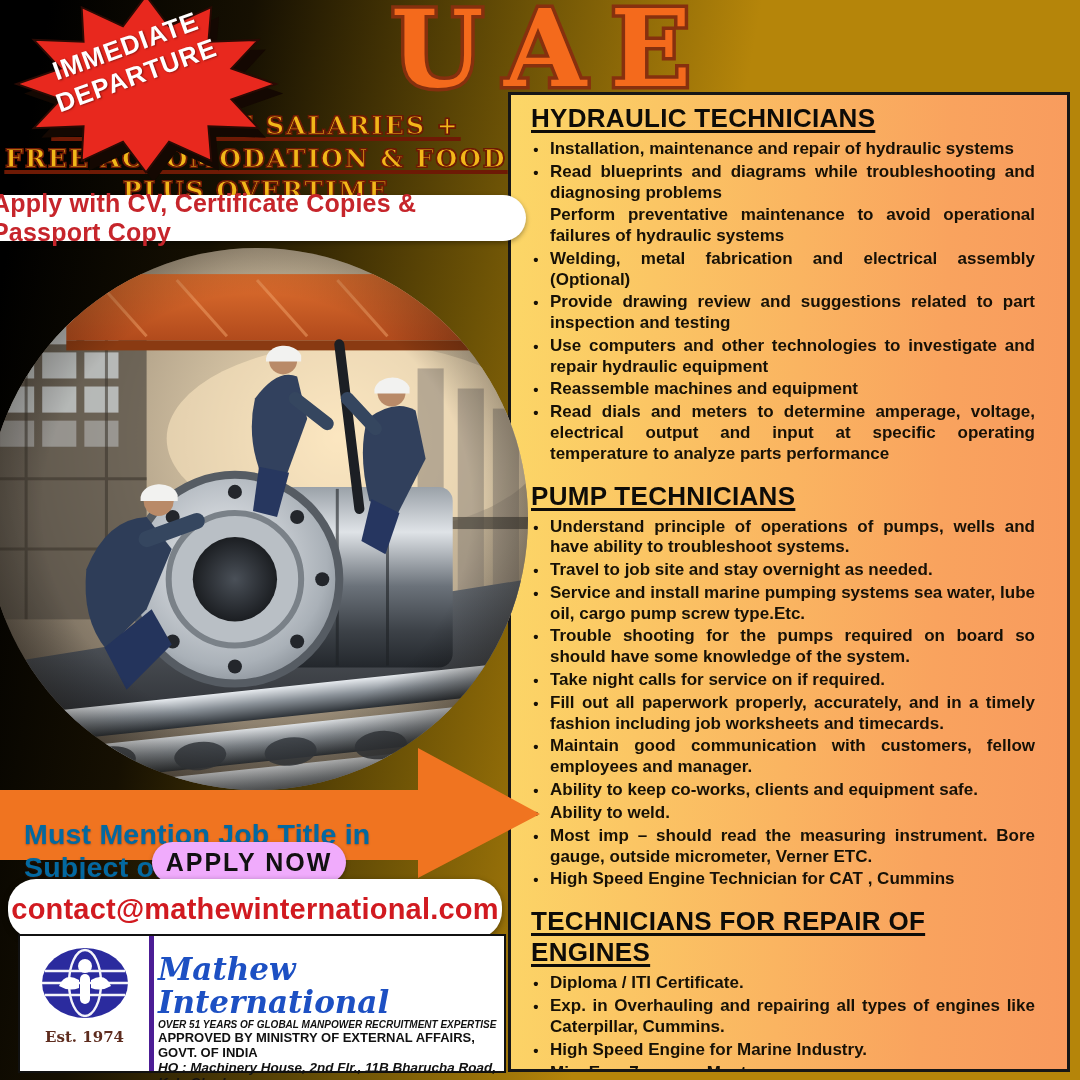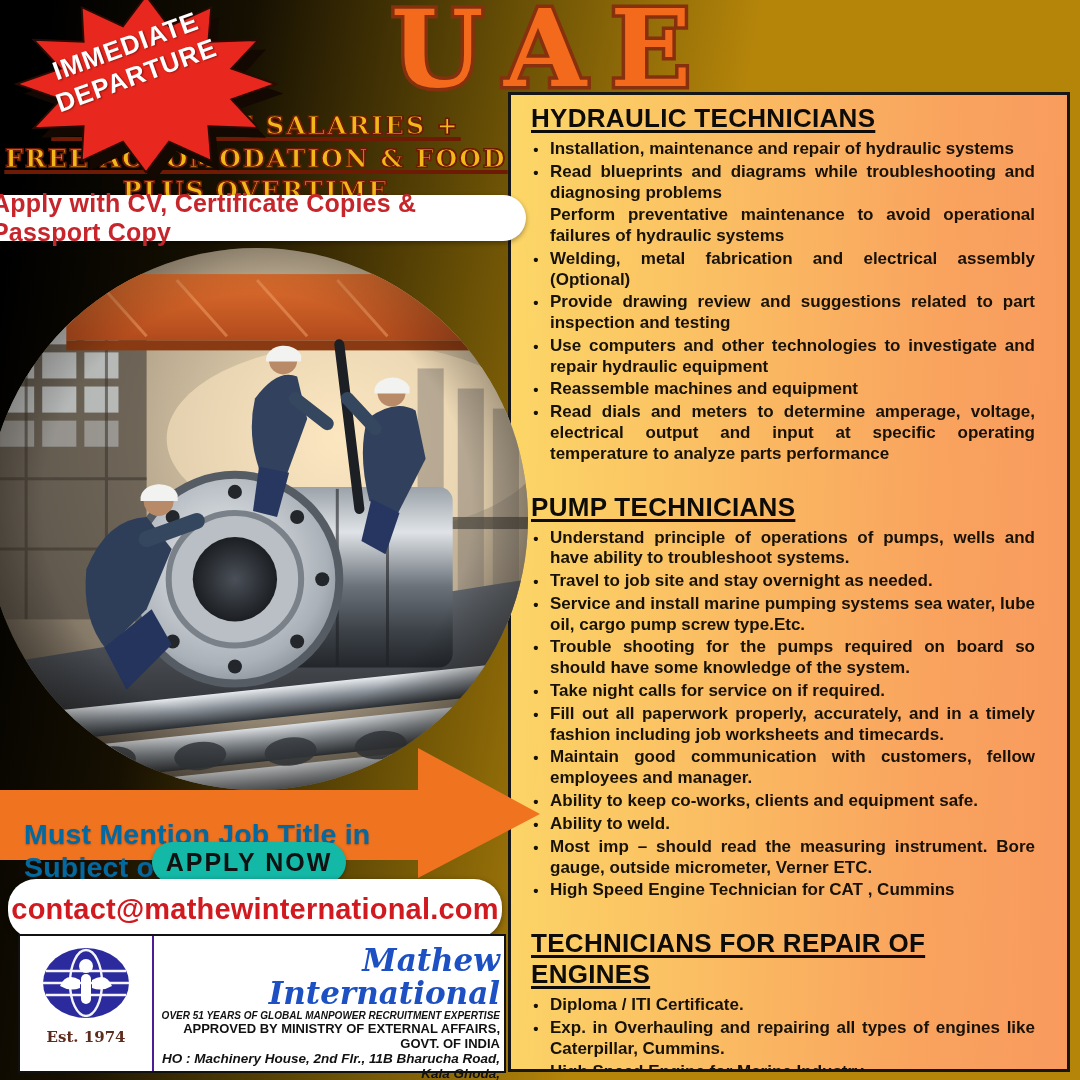--- a/index.html
+++ b/index.html
@@ -38,55 +38,55 @@
   
   .arrow{position:absolute;left:0;top:740px;width:548px;height:150px;z-index:6;}
   .arrow-text{
     position:absolute;left:24px;top:788px;width:432px;height:70px;z-index:7;
     display:flex;align-items:center;justify-content:center;color:#0369a1;font-weight:bold;
     font-size:28.5px;letter-spacing:.2px;text-shadow:0 1px 2px rgba(90,30,0,.4);margin-top:28px;
   }
   
   .apply-now{
     position:absolute;left:152px;top:842px;width:194px;height:41px;border-radius:22px;
-    background:#14b8a6;z-index:7;display:flex;align-items:center;justify-content:center;
+    background:#f0abfc;z-index:7;display:flex;align-items:center;justify-content:center;
     color:#111;font-weight:bold;font-size:25px;letter-spacing:2px;border:none;cursor:pointer;
     box-shadow:0 2px 4px rgba(0,0,0,.35);
   }
   
   .contact-pill{
     position:absolute;left:8px;top:879px;width:494px;height:60px;border-radius:28px;
     background:#fff;z-index:7;display:flex;align-items:center;justify-content:center;
     box-shadow:0 2px 6px rgba(0,0,0,.4);
   }
   .contact-pill div{color:#d11a20;font-weight:bold;font-size:29px;letter-spacing:.2px;}
   
   .footer{
     position:absolute;left:18px;top:934px;width:488px;height:139px;background:#fff;
     border:2px solid #111;z-index:7;display:flex;box-sizing:border-box;
   }
-  .logo-cell{width:134px;border-right:2px solid #4c1d95;display:flex;flex-direction:column;align-items:center;justify-content:flex-start;padding-top:10px;box-sizing:border-box;}
+  .logo-cell{width:134px;border-right:5px solid #4c1d95;display:flex;flex-direction:column;align-items:center;justify-content:flex-start;padding-top:10px;box-sizing:border-box;}
   .est{font-family:"DejaVu Serif",serif;font-weight:bold;font-size:15px;color:#5e2c1e;margin-top:4px;}
-  .info-cell{flex:1;text-align:right;padding:8px 4px;box-sizing:border-box;}
+  .info-cell{flex:1;text-align:left;padding:17px 4px;box-sizing:border-box;}
   .company{font-family:"DejaVu Serif",serif;font-style:italic;font-weight:bold;font-size:31px;color:#1d50c3;line-height:1.05;}
   .tagline{font-size:10px;font-weight:bold;font-style:italic;color:#111;margin-top:1px;}
   .approved{font-size:13px;font-weight:bold;color:#111;}
   .license{font-size:14.5px;font-weight:bold;font-style:italic;color:#2a63c8;}
   .address{font-size:13.5px;font-weight:bold;font-style:italic;color:#111;line-height:1.12;}
   
   .panel{
     position:absolute;left:508px;top:92px;width:562px;height:980px;z-index:1;
     background:linear-gradient(92deg,#fcd767 0%,#f9a35e 75%,#f89a5e 100%);
     border:3px solid #161616;box-sizing:border-box;padding:8px 32px 6px 20px;overflow:hidden;
   }
   .section h2{
     font-size:26px;font-weight:bold;color:#0e0c08;margin:0 0 5px 0;letter-spacing:.3px;
     text-decoration:underline;text-decoration-thickness:3px;text-underline-offset:3px;text-decoration-skip-ink:none;
   }
-  .section + .section h2{margin-top:27px;}
+  .section + .section h2{margin-top:16px;}
   .section ul{list-style:none;margin:0;padding:0;}
   .section li{
     display:flex;gap:9px;font-size:17px;font-weight:bold;color:#171106;
     line-height:1.22;text-align:justify;margin-bottom:2px;
   }
   .section li .dot{flex:none;width:10px;text-align:center;font-size:15px;line-height:1.4;}
   .section li.nomark .dot{visibility:hidden;}
   .section li .txt{flex:1;}
 </style>
 </head>

